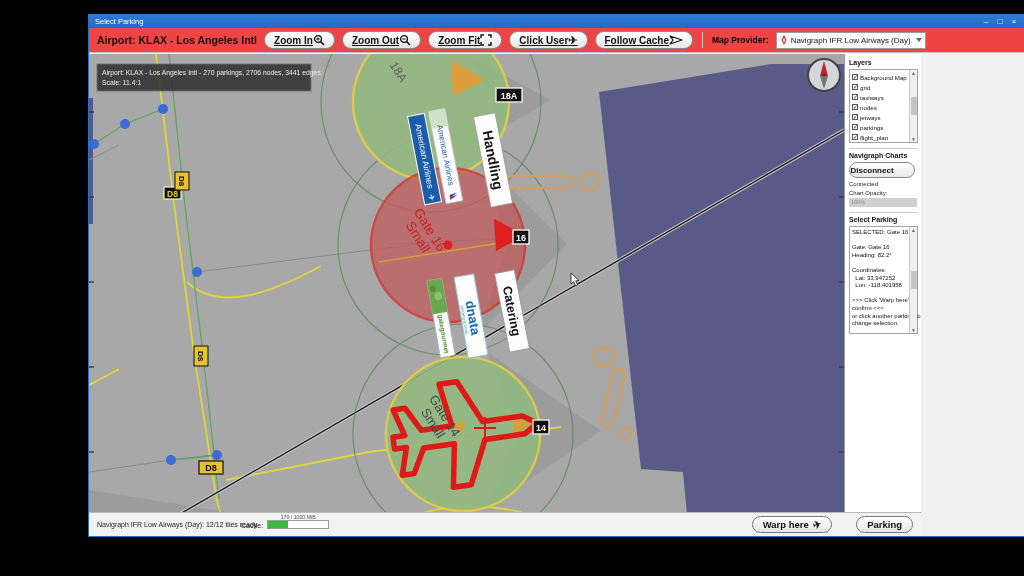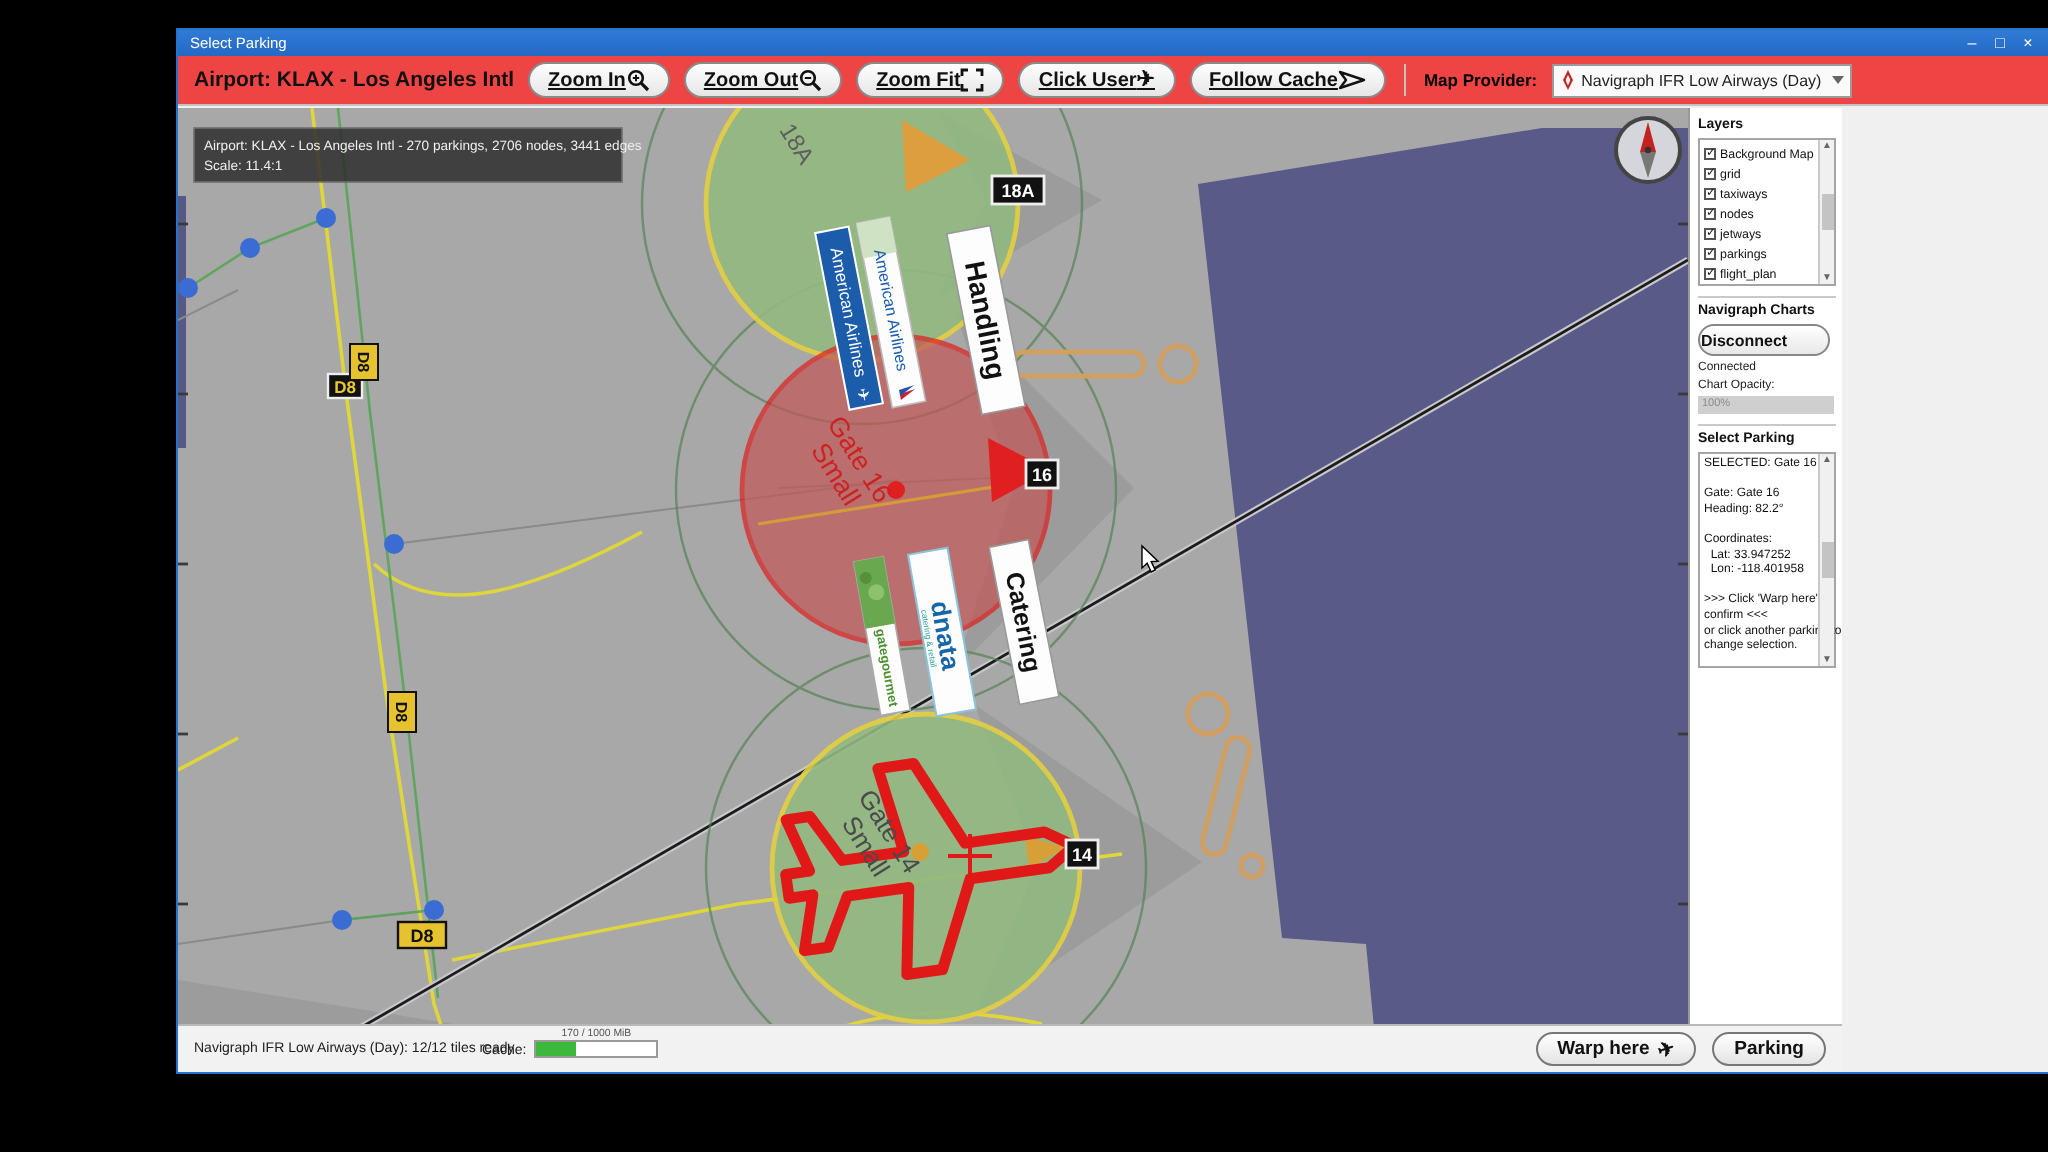--- a/index.html
+++ b/index.html
@@ -41,21 +41,21 @@
   
   .statusbar{position:absolute;bottom:0;left:0;width:832px;height:24px;background:#f2f2f2;border-top:1px solid #b8b8b8;display:flex;align-items:center;padding:0 8px;}
   .tiles-text{font-size:7px;color:#222;white-space:nowrap;}
   .cache-group{position:absolute;left:152px;top:1px;display:flex;flex-direction:column;align-items:flex-start;}
   .cache-row{display:flex;align-items:flex-end;gap:4px;}
   .cache-label{font-size:7px;color:#222;}
   .cache-col{display:flex;flex-direction:column;align-items:center;}
   .cache-val{font-size:5.2px;color:#555;}
   .cache-bar{width:62px;height:9px;border:1px solid #9a9a9a;background:#fff;position:relative;}
   .cache-fill{position:absolute;left:0;top:0;bottom:0;width:33%;background:#3cb93c;}
-  .sb-buttons{margin-left:auto;display:flex;gap:8px;}
+  .sb-buttons{margin-left:auto;display:flex;gap:24px;}
   .bb-btn{display:flex;align-items:center;gap:4px;height:17px;padding:0 10px;border:1.2px solid #777;border-radius:9px;background:linear-gradient(#fff,#e4e4e4);font-size:9.5px;font-weight:bold;color:#111;cursor:pointer;}
   .warp-plane{display:inline-block;transform:rotate(-18deg);font-size:10px;}
 </style>
 </head>
 <body>
 
 <div class="screen">
   <div class="window">
 
     <div class="titlebar">

